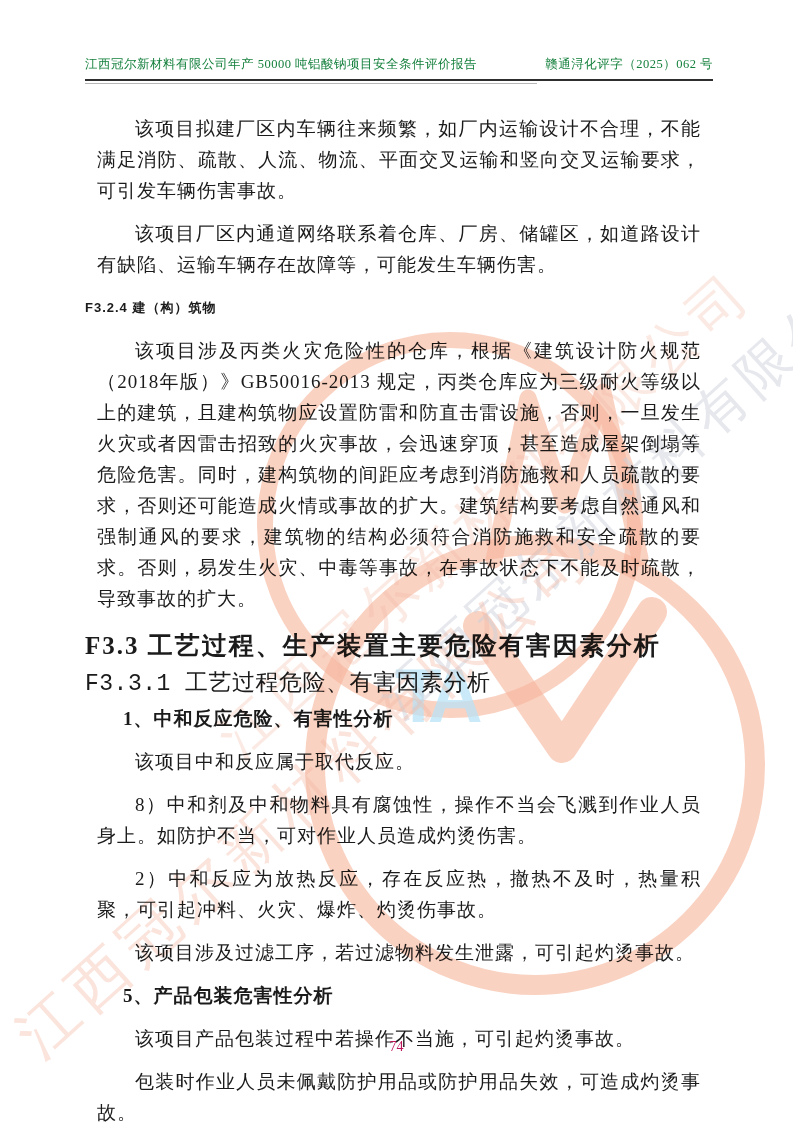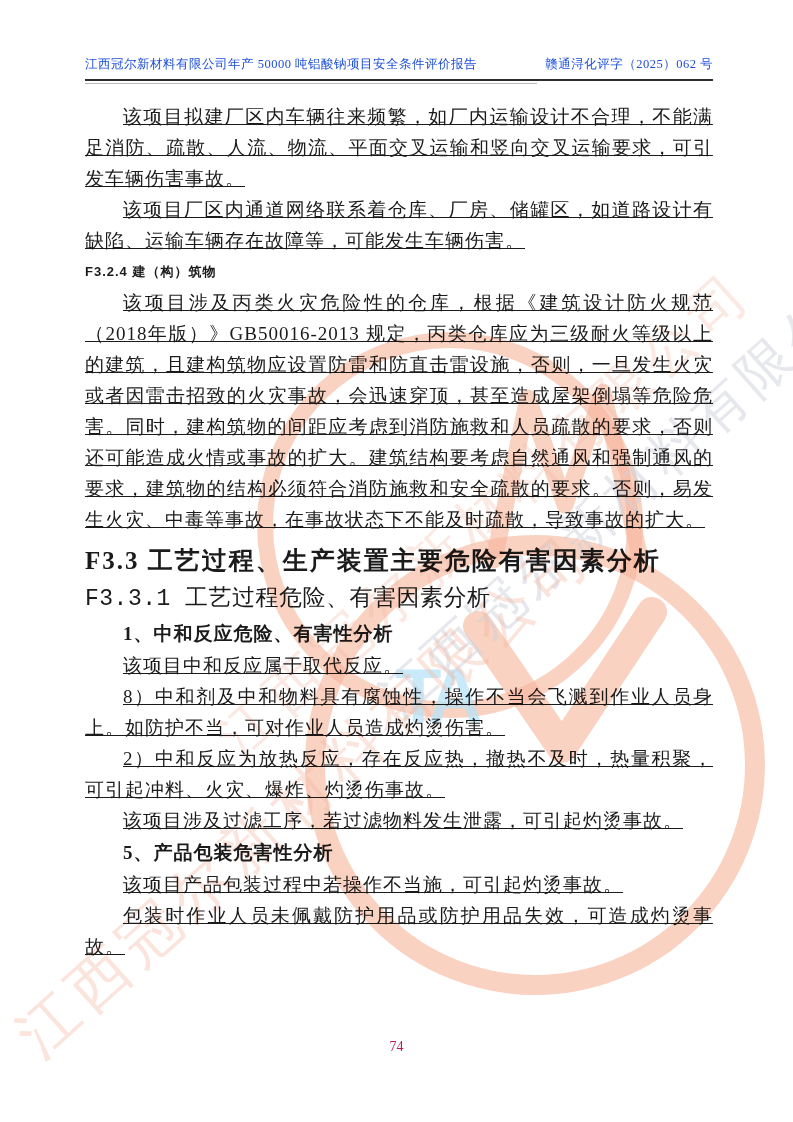--- a/index.html
+++ b/index.html
@@ -3,28 +3,28 @@
 <meta charset="utf-8">
 <style>
   html,body{margin:0;padding:0}
   body{
     width:793px;height:1122px;background:#ffffff;position:relative;overflow:hidden;
     font-family:"Liberation Serif","DejaVu Serif",serif;color:#1b1b1b;
   }
   .page-header{
     position:absolute;top:56px;left:85px;width:628px;
     display:flex;justify-content:space-between;align-items:flex-end;
-    font-size:12.5px;color:#1d4ed8;letter-spacing:.5px;white-space:nowrap;
+    font-size:12.5px;color:#15803d;letter-spacing:.5px;white-space:nowrap;
   }
   .rule-main{position:absolute;top:79px;left:85px;width:628px;height:2px;background:#2e2e2e}
   .rule-sub{position:absolute;top:83px;left:85px;width:452px;height:1px;background:#b7b7b7}
   .doc-content{position:absolute;top:101px;left:85px;width:628px;z-index:1}
   .para{
-    margin:0;font-size:19px;line-height:31px;letter-spacing:1px;
-    text-indent:2em;text-align:justify;text-decoration:underline;
+    margin:12px;font-size:19px;line-height:31px;letter-spacing:1px;
+    text-indent:2em;text-align:justify;
   }
   .bold-item{
     margin:1px 0;font-size:19px;line-height:31px;font-weight:bold;
     padding-left:2em;letter-spacing:1px;
   }
   .h4{
     font-family:"Liberation Sans","DejaVu Sans",sans-serif;
     font-weight:700;font-size:13px;line-height:31px;letter-spacing:1px;
   }
   .h2{

